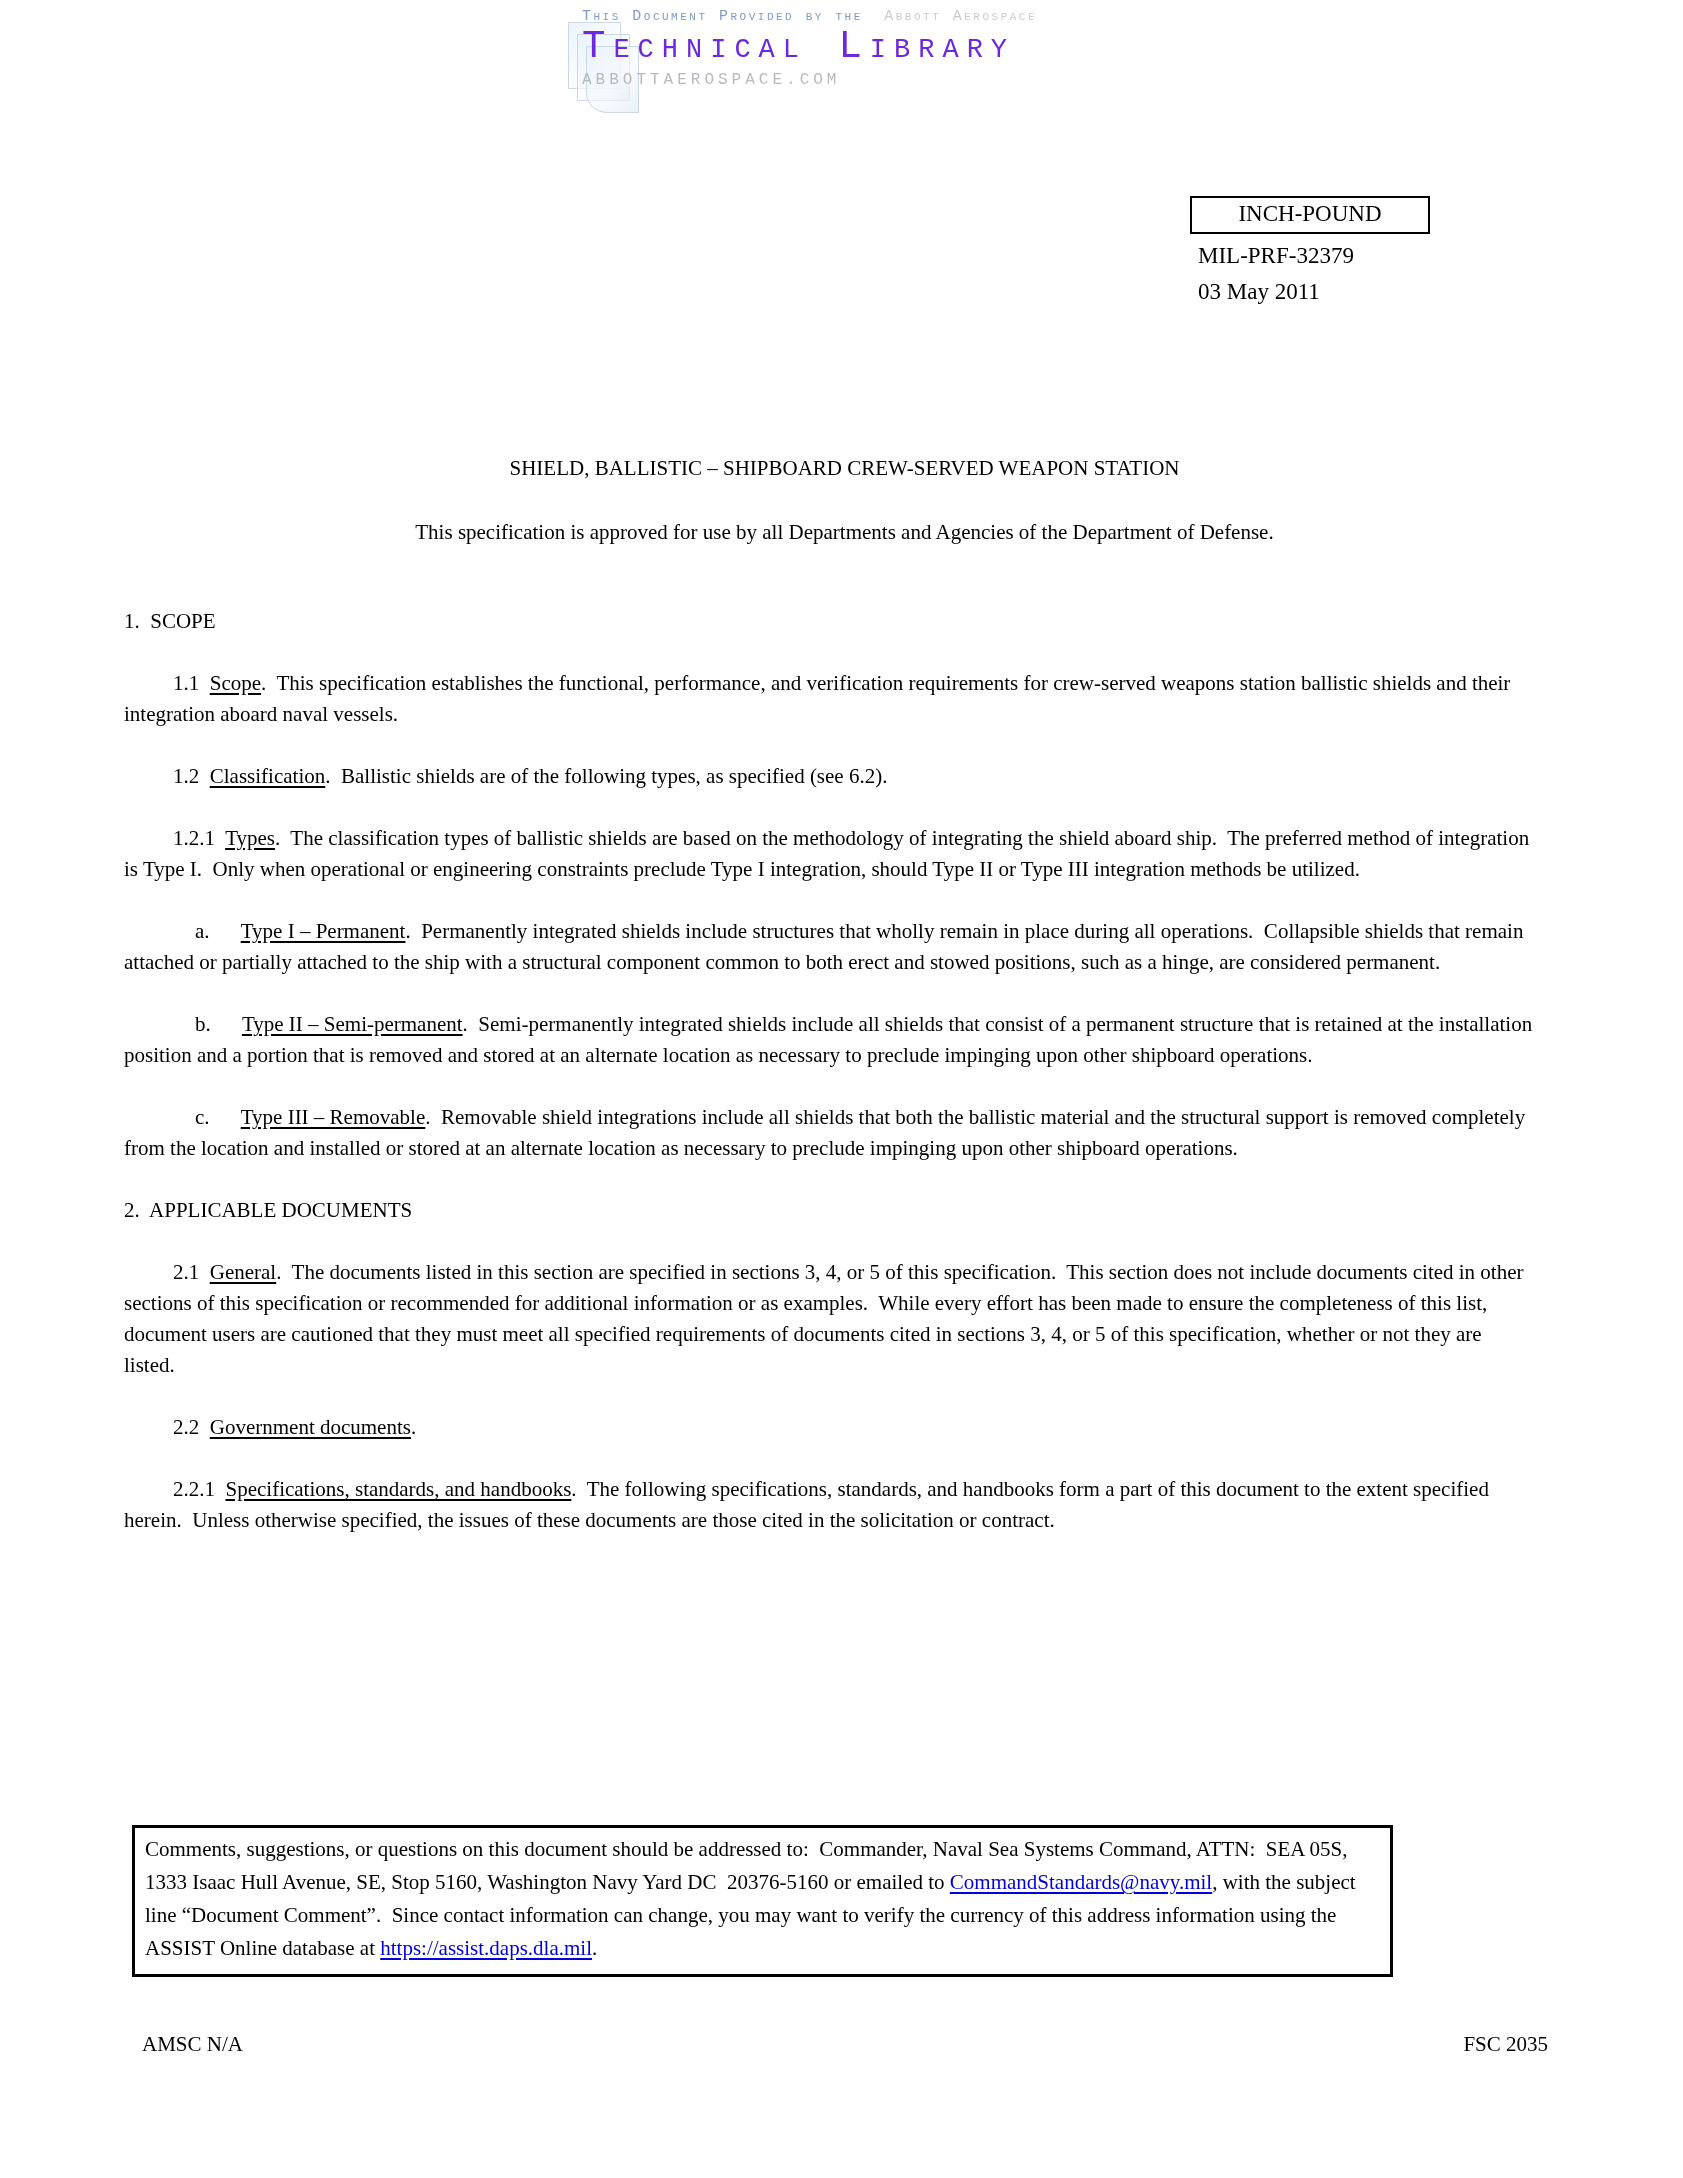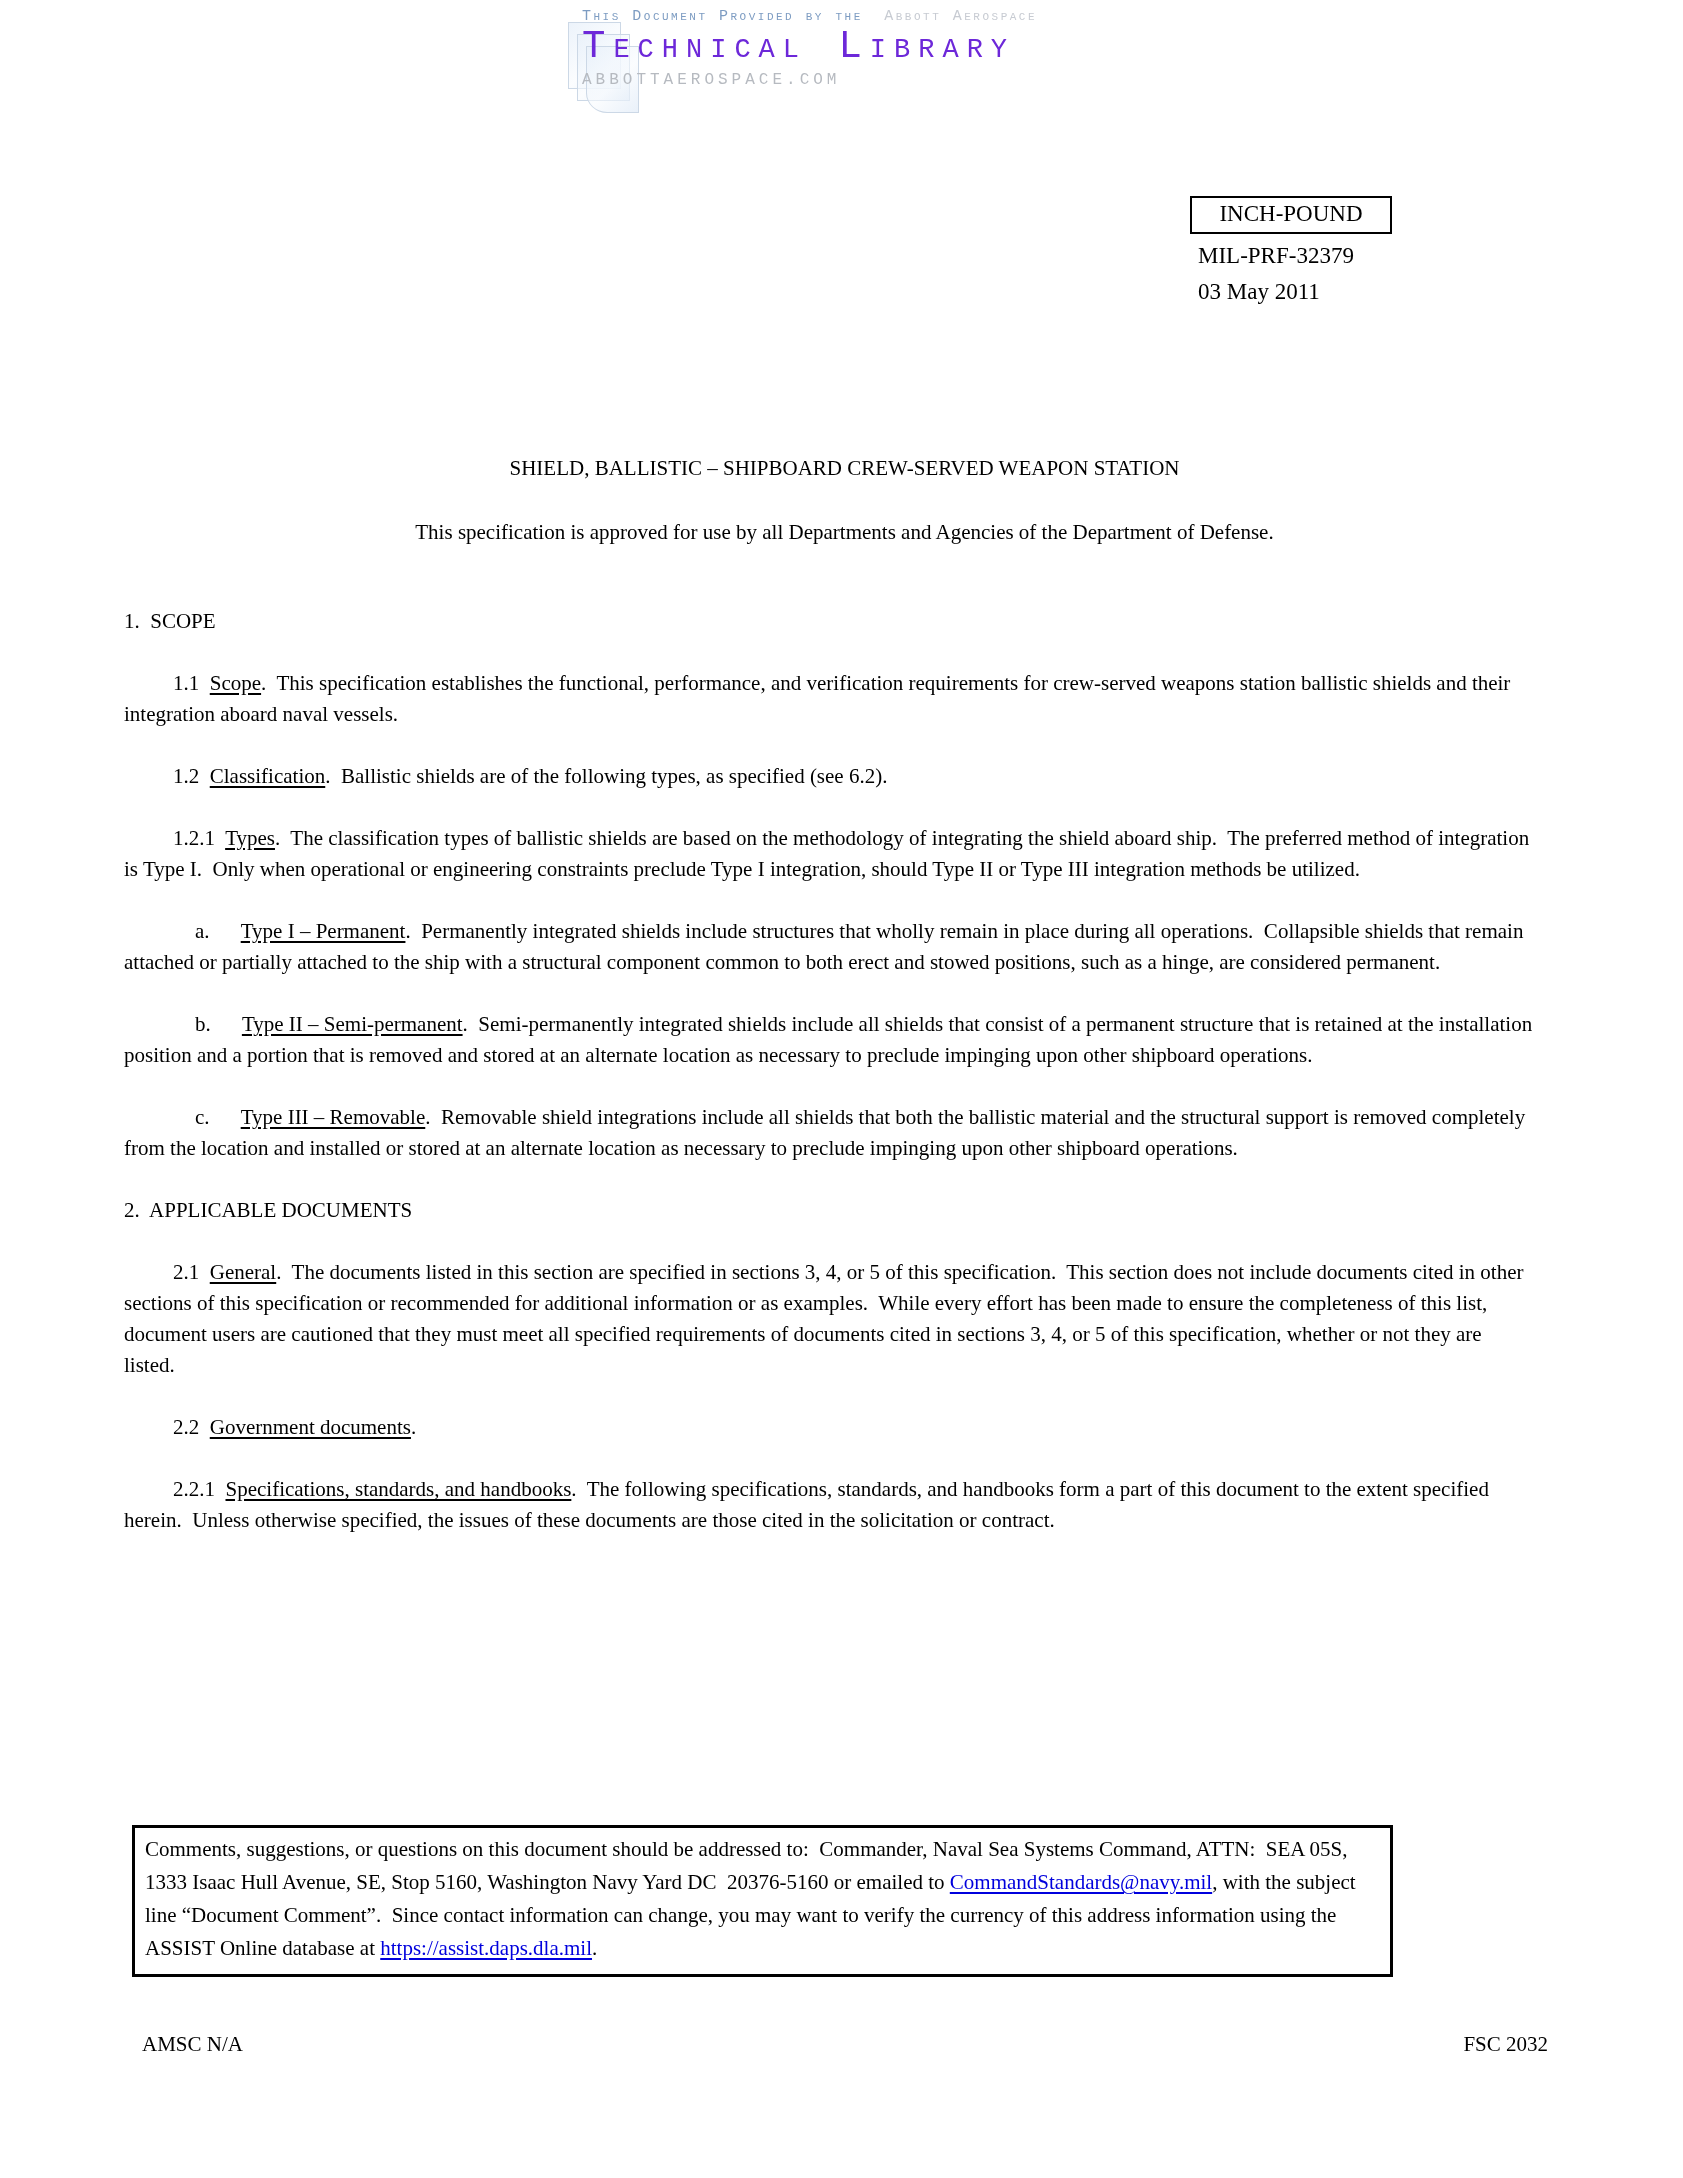--- a/index.html
+++ b/index.html
@@ -32,21 +32,21 @@
     border:1px solid #ccd8e6;
     background:linear-gradient(135deg, rgba(233,241,250,0.85), rgba(248,251,254,0.55) 55%, rgba(226,236,248,0.75));
   }
   .pages-icon .s1 { left:0px;  top:0px;  }
   .pages-icon .s2 { left:9px;  top:12px; }
   .pages-icon .s3 { left:18px; top:24px; border-bottom-left-radius:40% 30%; }
 
   
   .docid { position:absolute; left:1190px; top:196px; font-size:23px; line-height:1.25; z-index:3; }
   .docid .ip-box {
-    display:block; width:202px; box-sizing:border-box;
+    display:block; width:240px; box-sizing:border-box;
     border:2px solid #000; text-align:center; padding:2px 4px 3px 4px;
   }
   .docid .doc-number { margin-top:8px; padding-left:8px; }
   .docid .doc-date   { margin-top:7px; padding-left:8px; }
 
   
   .title-block {
     position:absolute; left:142px; top:420px; width:1405px;
     text-align:center; font-size:21px; line-height:31px;
   }
@@ -121,15 +121,15 @@
     <p class="section-heading"><span>2.  APPLICABLE DOCUMENTS</span></p>
     <p class="paragraph"><span>2.1  </span><span class="u">General</span><span>.  The documents listed in this section are specified in sections 3, 4, or 5 of this specification.  This section does not include documents cited in other sections of this specification or recommended for additional information or as examples.  While every effort has been made to ensure the completeness of this list, document users are cautioned that they must meet all specified requirements of documents cited in sections 3, 4, or 5 of this specification, whether or not they are listed.</span></p>
     <p class="paragraph"><span>2.2  </span><span class="u">Government documents</span><span>.</span></p>
     <p class="paragraph"><span>2.2.1  </span><span class="u">Specifications, standards, and handbooks</span><span>.  The following specifications, standards, and handbooks form a part of this document to the extent specified herein.  Unless otherwise specified, the issues of these documents are those cited in the solicitation or contract.</span></p>
   </div>
 
 <div class="comment-box"><span>Comments, suggestions, or questions on this document should be addressed to:  Commander, Naval Sea Systems Command, ATTN:  SEA 05S, 1333 Isaac Hull Avenue, SE, Stop 5160, Washington Navy Yard DC  20376-5160 or emailed to </span><a href="#" class="doclink">CommandStandards@navy.mil</a><span>, with the subject line “Document Comment”.  Since contact information can change, you may want to verify the currency of this address information using the ASSIST Online database at </span><a href="#" class="doclink">https://assist.daps.dla.mil</a><span>.</span></div>
 
 <div class="page-footer">
   <span>AMSC N/A</span>
-  <span>FSC 2032</span>
+  <span>FSC 2035</span>
 </div>
 
 
 </body></html>

